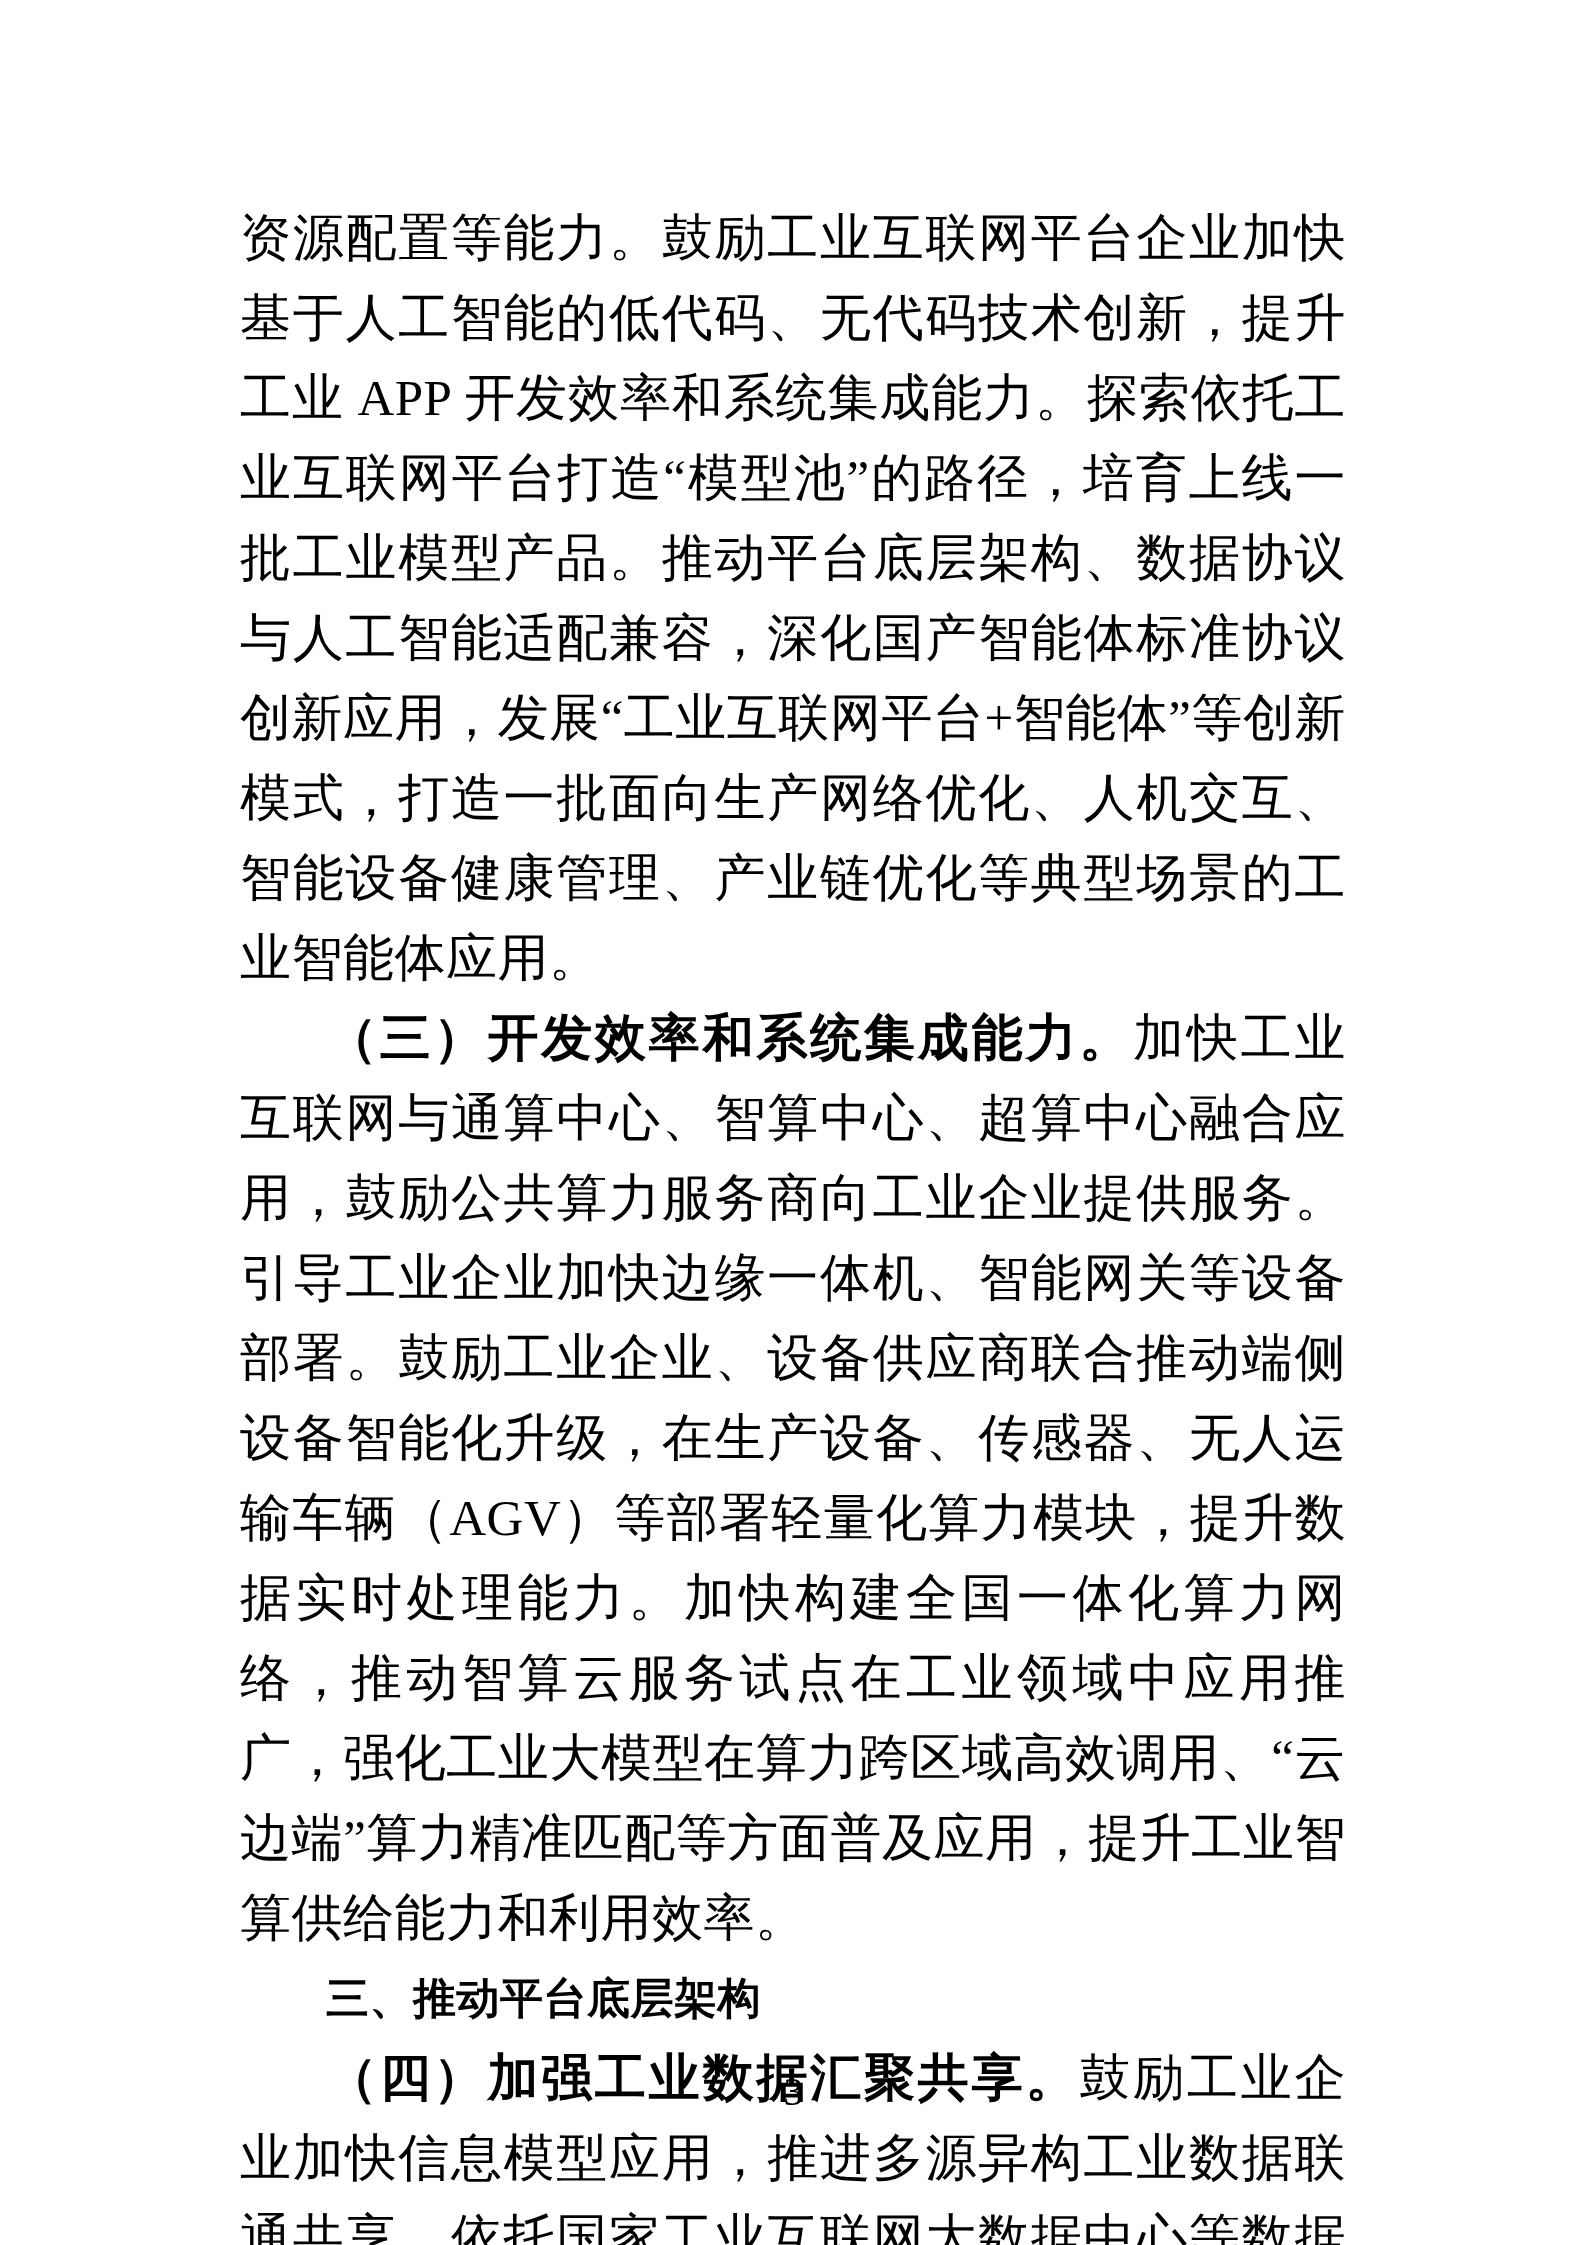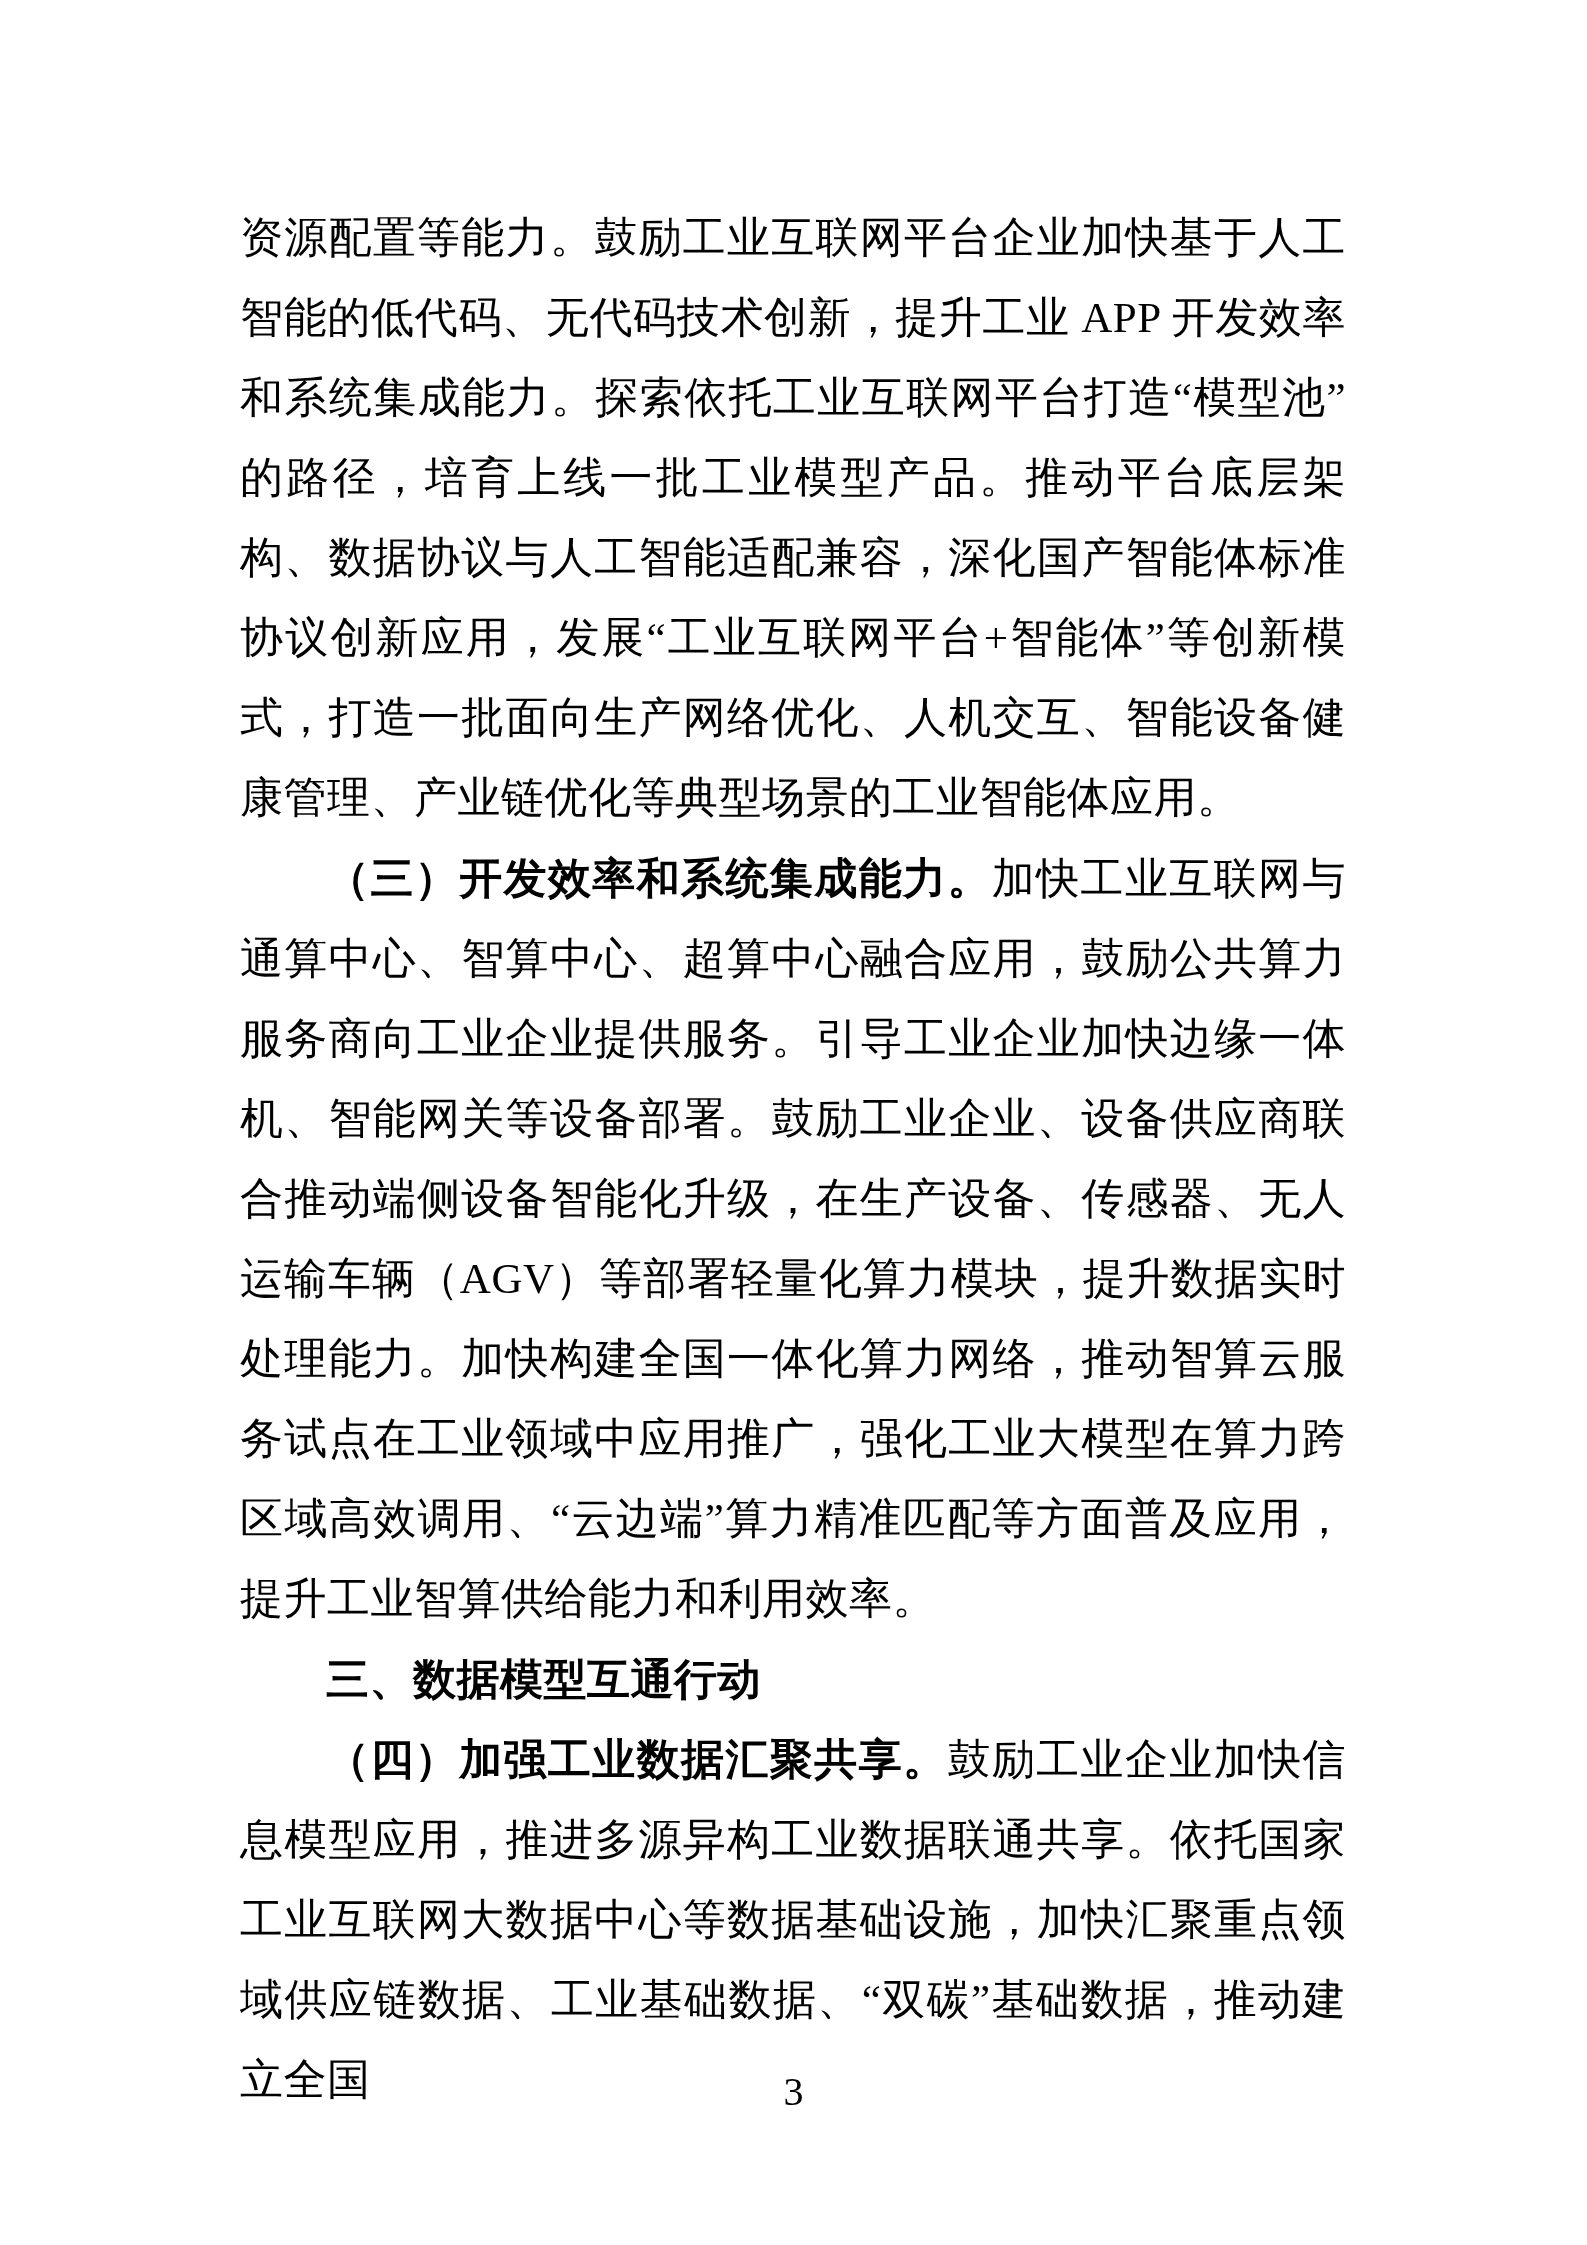--- a/index.html
+++ b/index.html
@@ -18,21 +18,21 @@
   }
   .doc-body {
     position: absolute;
     left: 240px;
     top: 198px;
     width: 1106px;
   }
   .para {
     margin: 0;
     padding: 0;
-    font-size: 43px;
+    font-size: 51px;
     line-height: 80px;
     text-align: justify;
     text-justify: inter-character;
     word-break: break-all;
     letter-spacing: 0.5px;
   }
   .indent {
     text-indent: 86px;
   }
   .lead {
@@ -69,21 +69,21 @@
   <div class="doc-body">
 
     <p class="para">
       <span>资源配置等能力。鼓励工业互联网平台企业加快基于人工智能的低代码、无代码技术创新，提升工业 APP 开发效率和系统集成能力。探索依托工业互联网平台打造“模型池”的路径，培育上线一批工业模型产品。推动平台底层架构、数据协议与人工智能适配兼容，深化国产智能体标准协议创新应用，发展“工业互联网平台+智能体”等创新模式，打造一批面向生产网络优化、人机交互、智能设备健康管理、产业链优化等典型场景的工业智能体应用。</span>
     </p>
 
     <p class="para indent">
       <span class="lead">（三）开发效率和系统集成能力。</span><span>加快工业互联网与通算中心、智算中心、超算中心融合应用，鼓励公共算力服务商向工业企业提供服务。引导工业企业加快边缘一体机、智能网关等设备部署。鼓励工业企业、设备供应商联合推动端侧设备智能化升级，在生产设备、传感器、无人运输车辆（AGV）等部署轻量化算力模块，提升数据实时处理能力。加快构建全国一体化算力网络，推动智算云服务试点在工业领域中应用推广，强化工业大模型在算力跨区域高效调用、“云边端”算力精准匹配等方面普及应用，提升工业智算供给能力和利用效率。</span>
     </p>
 
-    <h2 class="section-heading">三、数据模型互通行动</h2>
+    <h2 class="section-heading">三、推动平台底层架构</h2>
 
     <p class="para indent">
       <span class="lead">（四）加强工业数据汇聚共享。</span><span>鼓励工业企业加快信息模型应用，推进多源异构工业数据联通共享。依托国家工业互联网大数据中心等数据基础设施，加快汇聚重点领域供应链数据、工业基础数据、“双碳”基础数据，推动建立全国</span>
     </p>
 
   </div>
 
   <div class="page-number">3</div>
 </div>
 

